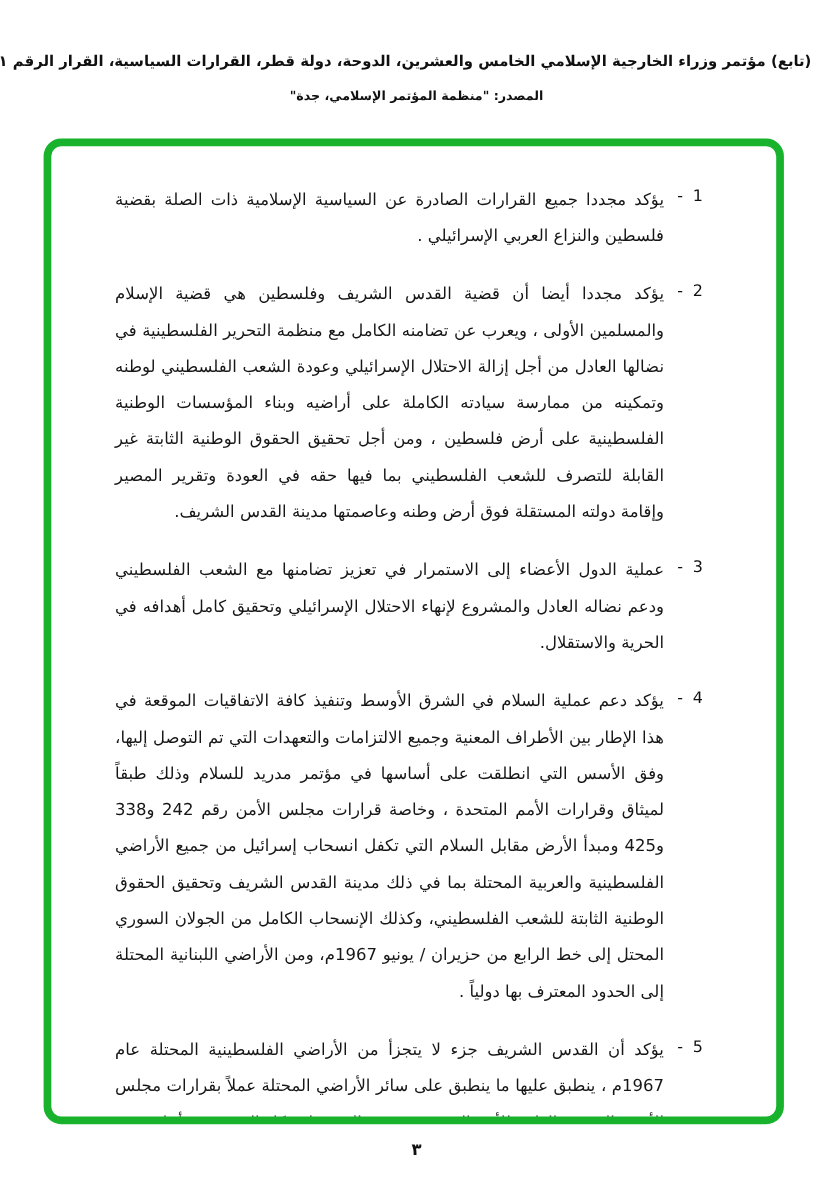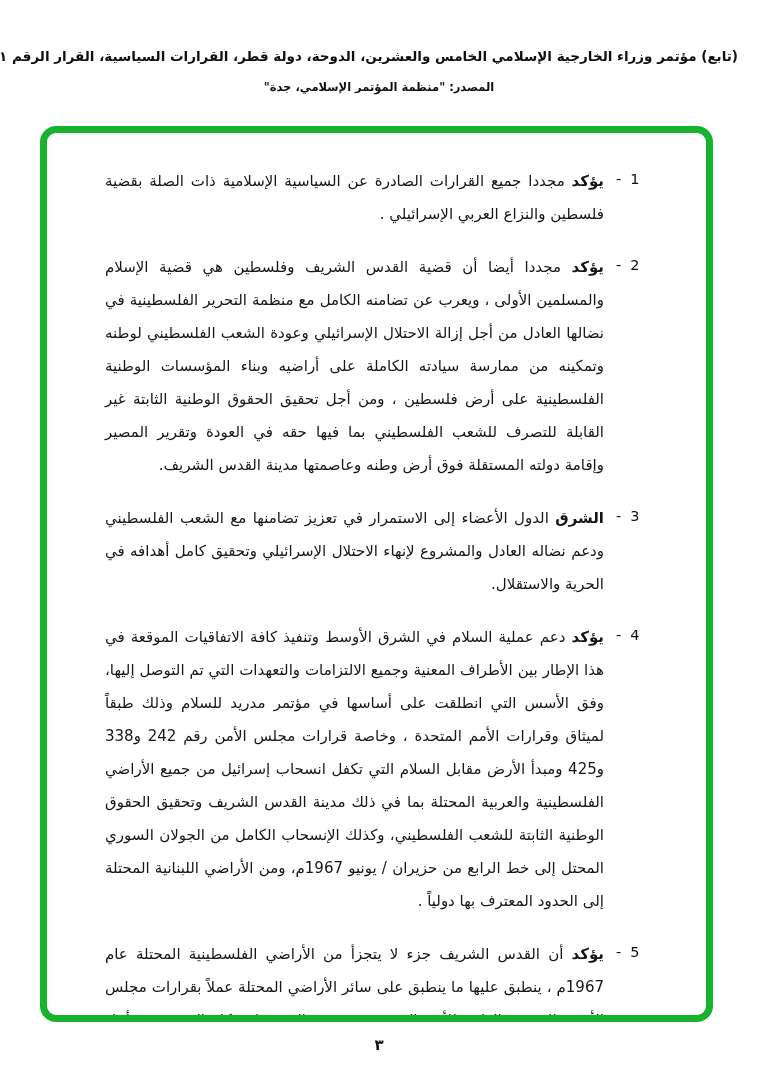--- a/index.html
+++ b/index.html
@@ -69,21 +69,21 @@
   }
   .marker .dash { font-weight: normal; }
   .marker .num { font-weight: normal; }
   .itembody {
     flex: 1 1 auto;
     font-size: 15px;
     line-height: 33px;
     text-align: justify;
     color: #161616;
   }
-  .itembody b { font-weight: bold; }
+  .itembody b { font-weight: normal; }
   .pagenum {
     position: absolute;
     top: 1036px;
     left: 0;
     right: 0;
     text-align: center;
     font-weight: bold;
     font-size: 15px;
     color: #101010;
   }
@@ -111,21 +111,21 @@
       <span class="num">2</span>
     </div>
     <div class="itembody"><b class="lead">يؤكد</b> <span class="txt">مجددا أيضا أن قضية القدس الشريف وفلسطين هي قضية الإسلام والمسلمين الأولى ، ويعرب عن تضامنه الكامل مع منظمة التحرير الفلسطينية في نضالها العادل من أجل إزالة الاحتلال الإسرائيلي وعودة الشعب الفلسطيني لوطنه وتمكينه من ممارسة سيادته الكاملة على أراضيه وبناء المؤسسات الوطنية الفلسطينية على أرض فلسطين ، ومن أجل تحقيق الحقوق الوطنية الثابتة غير القابلة للتصرف للشعب الفلسطيني بما فيها حقه في العودة وتقرير المصير وإقامة دولته المستقلة فوق أرض وطنه وعاصمتها مدينة القدس الشريف.</span><b class="lead2"></b><span class="txt2"></span></div>
   </div>
 
   <div class="item">
     <div class="marker">
       <span class="dash">-</span>
       <span class="num">3</span>
     </div>
-    <div class="itembody"><b class="lead">الشرق</b> <span class="txt">الدول الأعضاء إلى الاستمرار في تعزيز تضامنها مع الشعب الفلسطيني ودعم نضاله العادل والمشروع لإنهاء الاحتلال الإسرائيلي وتحقيق كامل أهدافه في الحرية والاستقلال.</span><b class="lead2"></b><span class="txt2"></span></div>
+    <div class="itembody"><b class="lead">عملية</b> <span class="txt">الدول الأعضاء إلى الاستمرار في تعزيز تضامنها مع الشعب الفلسطيني ودعم نضاله العادل والمشروع لإنهاء الاحتلال الإسرائيلي وتحقيق كامل أهدافه في الحرية والاستقلال.</span><b class="lead2"></b><span class="txt2"></span></div>
   </div>
 
   <div class="item">
     <div class="marker">
       <span class="dash">-</span>
       <span class="num">4</span>
     </div>
     <div class="itembody"><b class="lead">يؤكد</b> <span class="txt">دعم عملية السلام في الشرق الأوسط وتنفيذ كافة الاتفاقيات الموقعة في هذا الإطار بين الأطراف المعنية وجميع الالتزامات والتعهدات التي تم التوصل إليها، وفق الأسس التي انطلقت على أساسها في مؤتمر مدريد للسلام وذلك طبقاً لميثاق وقرارات الأمم المتحدة ، وخاصة قرارات مجلس الأمن رقم 242 و338 و425 ومبدأ الأرض مقابل السلام التي تكفل انسحاب إسرائيل من جميع الأراضي الفلسطينية والعربية المحتلة بما في ذلك مدينة القدس الشريف وتحقيق الحقوق الوطنية الثابتة للشعب الفلسطيني، وكذلك الإنسحاب الكامل من الجولان السوري المحتل إلى خط الرابع من حزيران / يونيو 1967م، ومن الأراضي اللبنانية المحتلة إلى الحدود المعترف بها دولياً .</span><b class="lead2"></b><span class="txt2"></span></div>
   </div>
 

